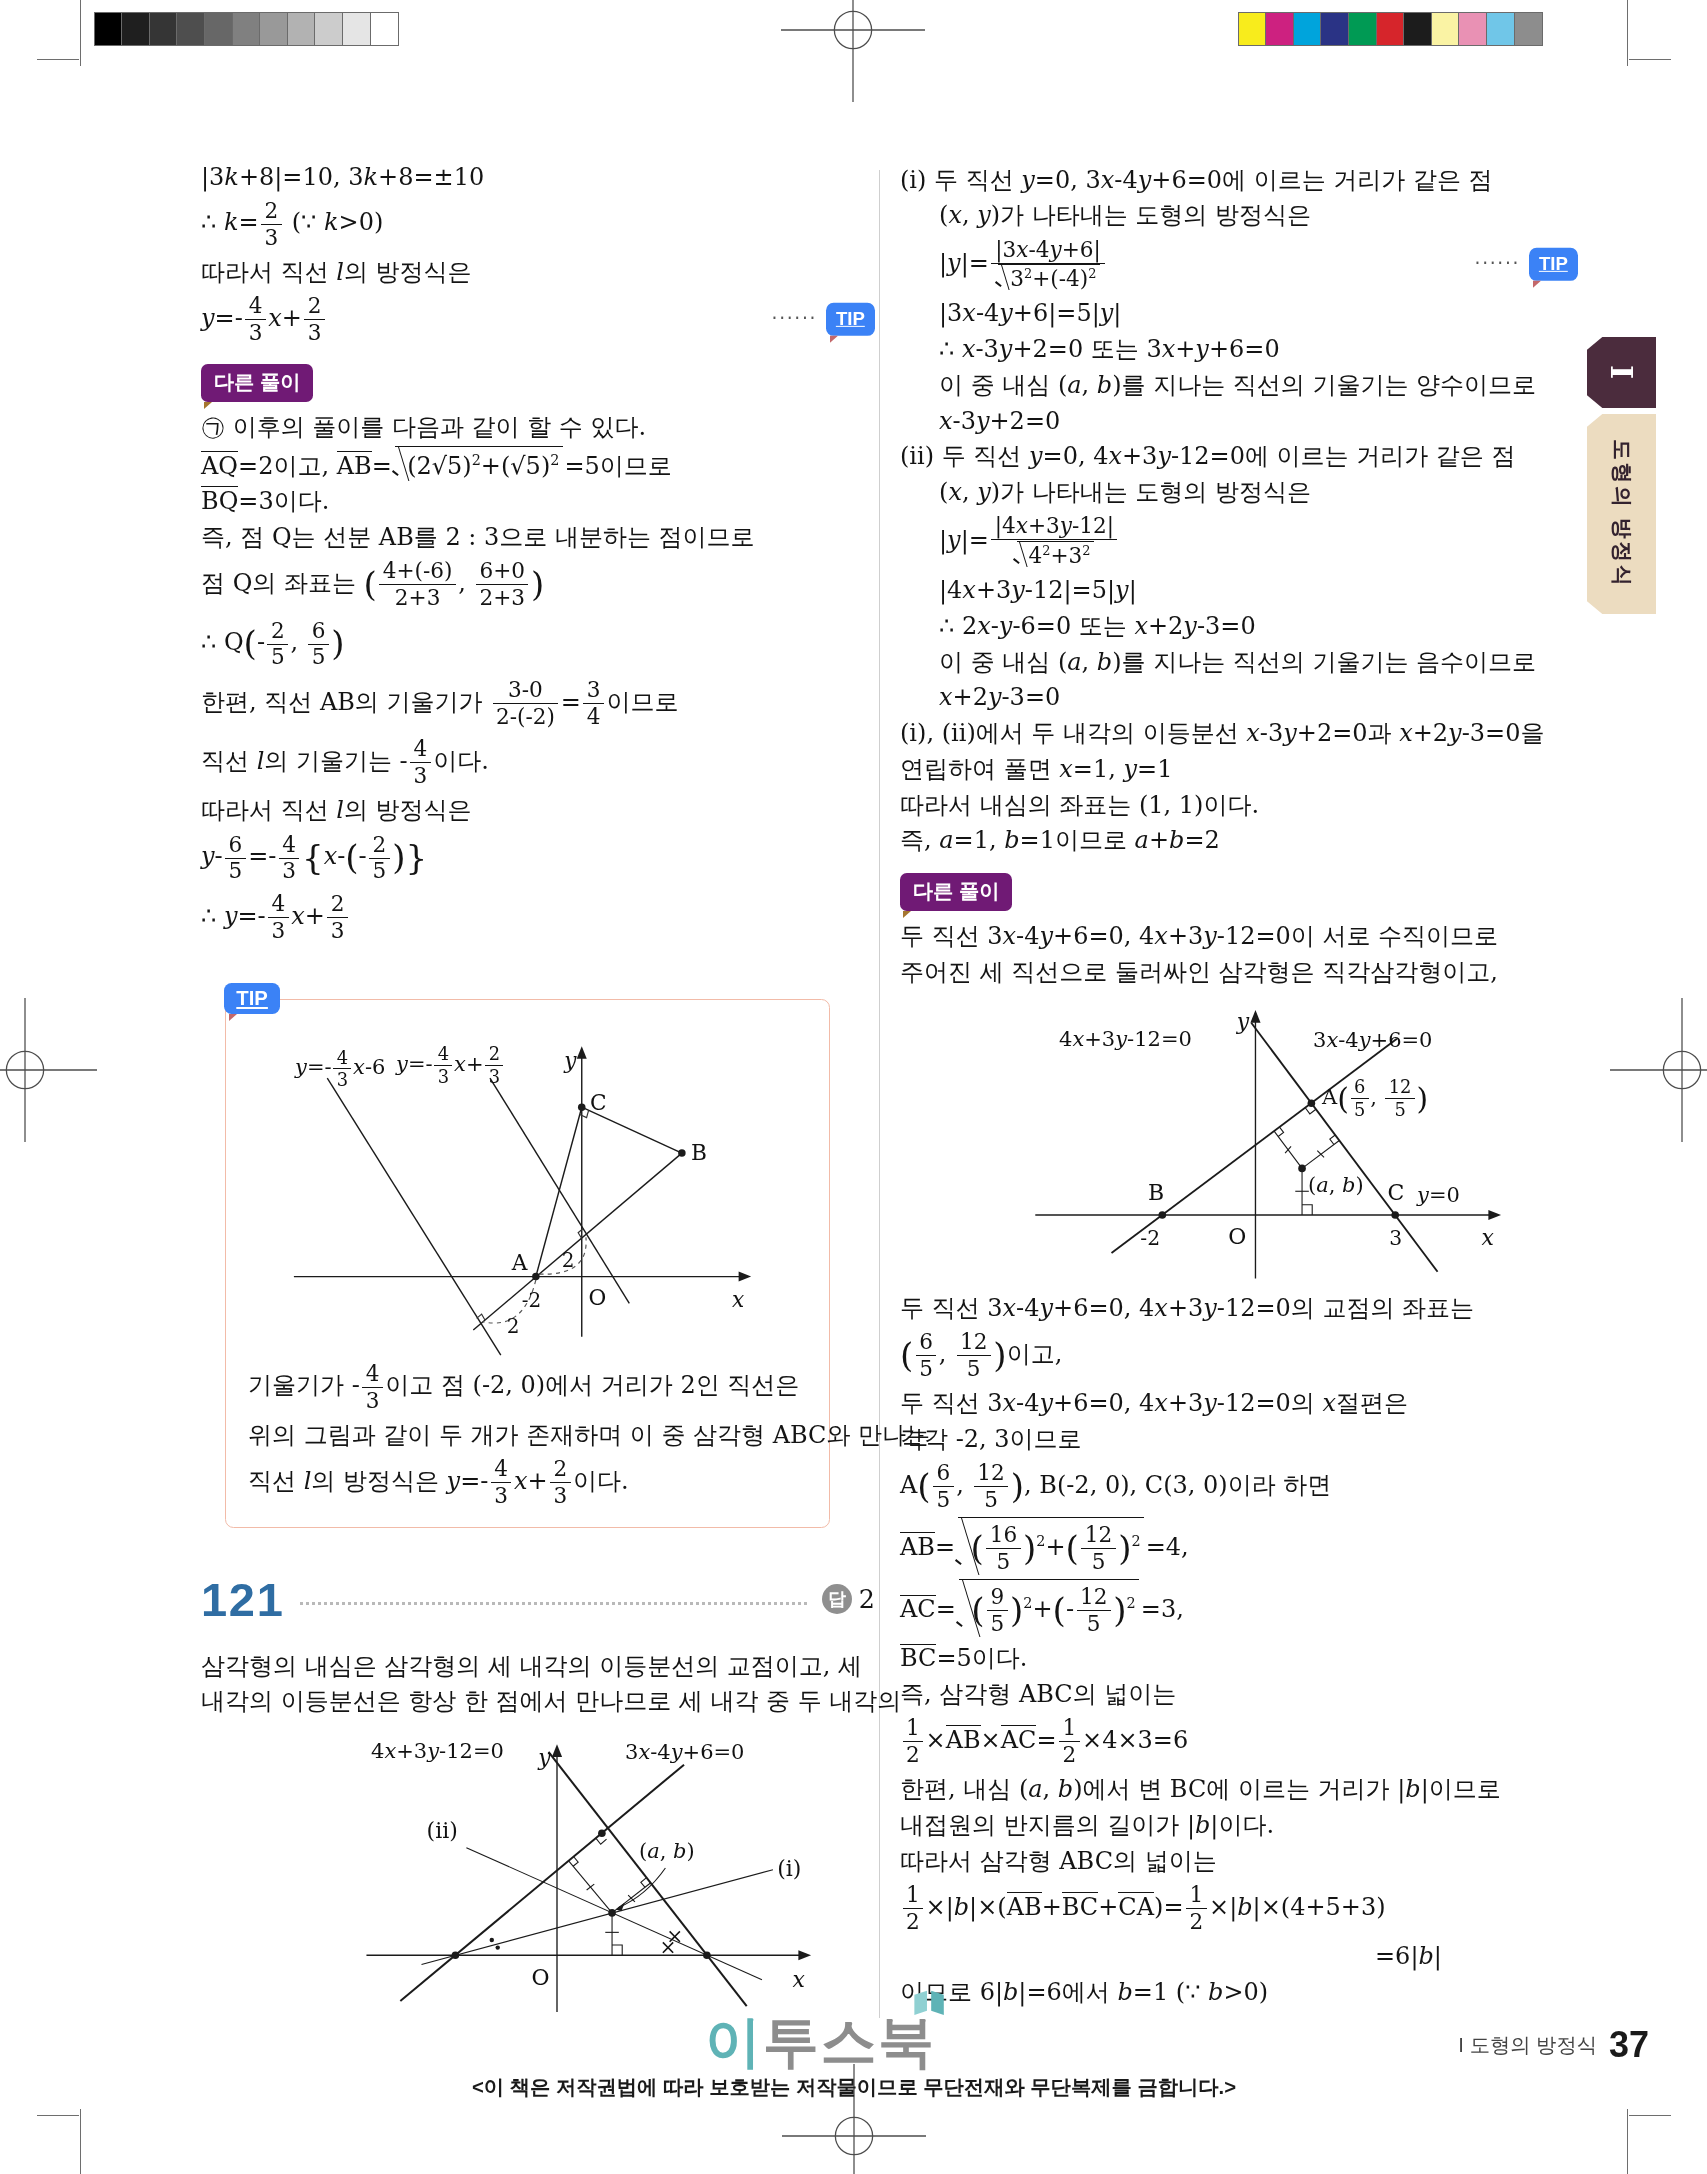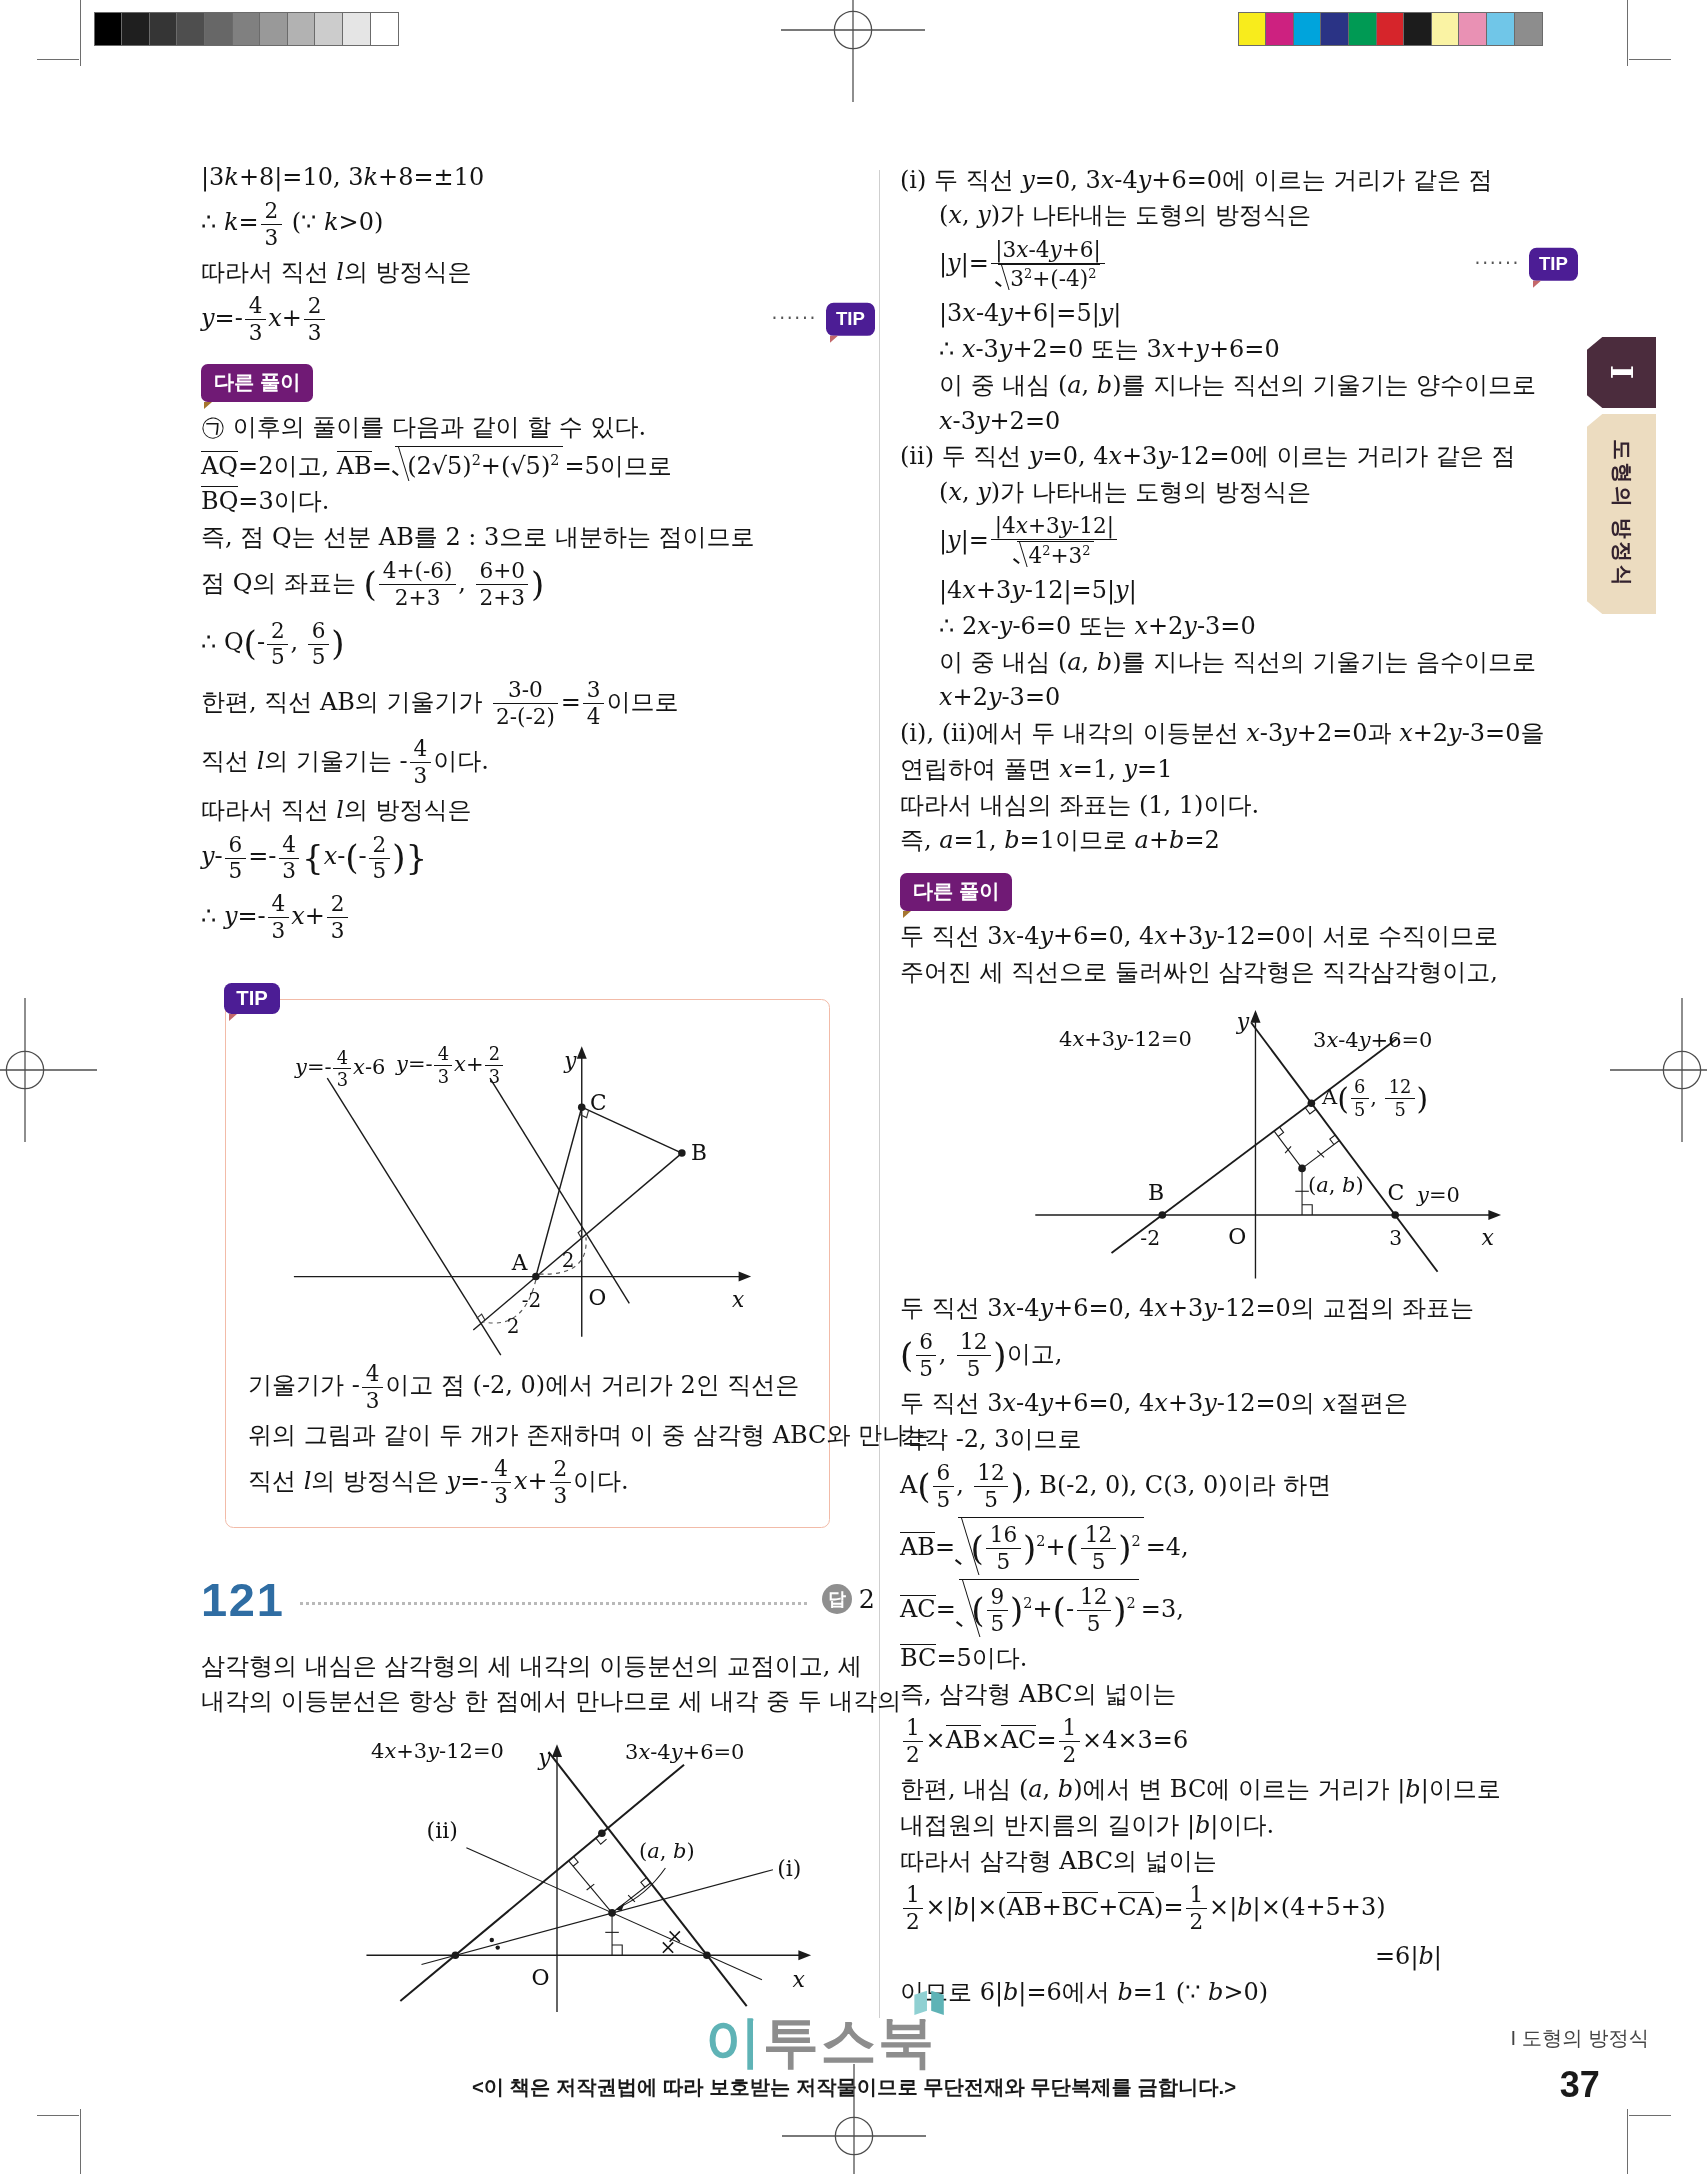--- a/index.html
+++ b/index.html
@@ -39,23 +39,23 @@
   .sqrt{display:inline-block;position:relative;border-top:1.5px solid #141414;
         padding:1.7px 3.4px 0 12px;margin:0 1.7px 0 3.4px;}
   .sqrt::before{content:"";position:absolute;left:2.5px;top:0;height:96%;width:6.8px;
         border-left:1.5px solid #141414;transform:skewX(17deg);transform-origin:top left;}
   .sqrt::after{content:"";position:absolute;left:-3.4px;bottom:26%;width:6.8px;height:1.5px;
         background:#141414;transform:rotate(38deg);}
   .ol{display:inline-block;border-top:1.4px solid #141414;padding-top:0.8px;line-height:1.1;}
   sup{font-size:0.6em;line-height:0;}
   .big{font-size:1.42em;line-height:1;vertical-align:-0.14em;font-weight:400;}
   
-  .tip-badge{display:inline-block;position:relative;background:#4c1d95;color:#fff;
+  .tip-badge{display:inline-block;position:relative;background:#3b82f6;color:#fff;
       font-family:"Liberation Sans","DejaVu Sans",sans-serif;font-weight:bold;font-size:18.6px;
-      padding:2.5px 10.2px 3.4px;border-radius:7.6px;}
+      padding:2.5px 10.2px 3.4px;border-radius:7.6px;text-decoration:underline;}
   .tip-badge::after{content:"";position:absolute;left:4.2px;bottom:-7.6px;width:0;height:0;
       border-style:solid;border-width:7.6px 8.5px 0 0;border-color:#c4686a transparent transparent transparent;}
   .sol-badge{display:inline-block;position:relative;background:#701a75;color:#fff;
       font-family:"Liberation Sans","DejaVu Sans",sans-serif;font-weight:bold;font-size:20.3px;
       padding:3.4px 12.7px 5.1px;border-radius:6.8px;}
   .sol-badge::after{content:"";position:absolute;left:3.4px;bottom:-7.6px;width:0;height:0;
       border-style:solid;border-width:7.6px 8.5px 0 0;border-color:#a5762f transparent transparent transparent;}
   .tipanchor{position:absolute;right:0;top:50%;transform:translateY(-50%);
       display:flex;align-items:center;gap:8.5px;}
   .dots{color:#555;font-size:18.6px;letter-spacing:1.7px;font-family:"DejaVu Sans",sans-serif;}
@@ -81,21 +81,21 @@
   .mlabel .frac{font-size:0.85em;margin:1.7px 1.7px;}
   .sr{font-family:"DejaVu Serif",serif;font-size:26px;fill:#111;}
   .si{font-family:"DejaVu Serif",serif;font-size:26px;font-style:italic;fill:#111;}
   .sn{font-family:"DejaVu Serif",serif;font-size:24px;fill:#111;}
   
   .logo{position:absolute;left:705px;top:2005px;font-family:"Liberation Sans","DejaVu Sans",sans-serif;
       font-weight:bold;font-size:56px;letter-spacing:1.7px;}
   .logo .lt{color:#5fb3b6;}
   .logo .lg{color:#8d8d8d;}
   .logo svg{position:absolute;right:-12px;top:-17px;}
-  .pageref{position:absolute;right:59px;top:2024px;display:flex;align-items:center;gap:12px;flex-direction:column;}
+  .pageref{position:absolute;right:59px;top:2024px;display:flex;align-items:center;gap:12px;}
   .pageref .ref{font-family:"Liberation Sans",sans-serif;font-size:20.3px;color:#444;}
   .pageref .pno{font-family:"Liberation Sans",sans-serif;font-size:36px;font-weight:bold;color:#1a1a1a;}
   .copyright{position:absolute;left:0;right:0;top:2073px;text-align:center;
       font-family:"Liberation Sans","DejaVu Sans",sans-serif;font-size:20.3px;font-weight:600;color:#1a1a1a;}
 </style>
 </head>
 <body>
 
 <div class="page">
 

